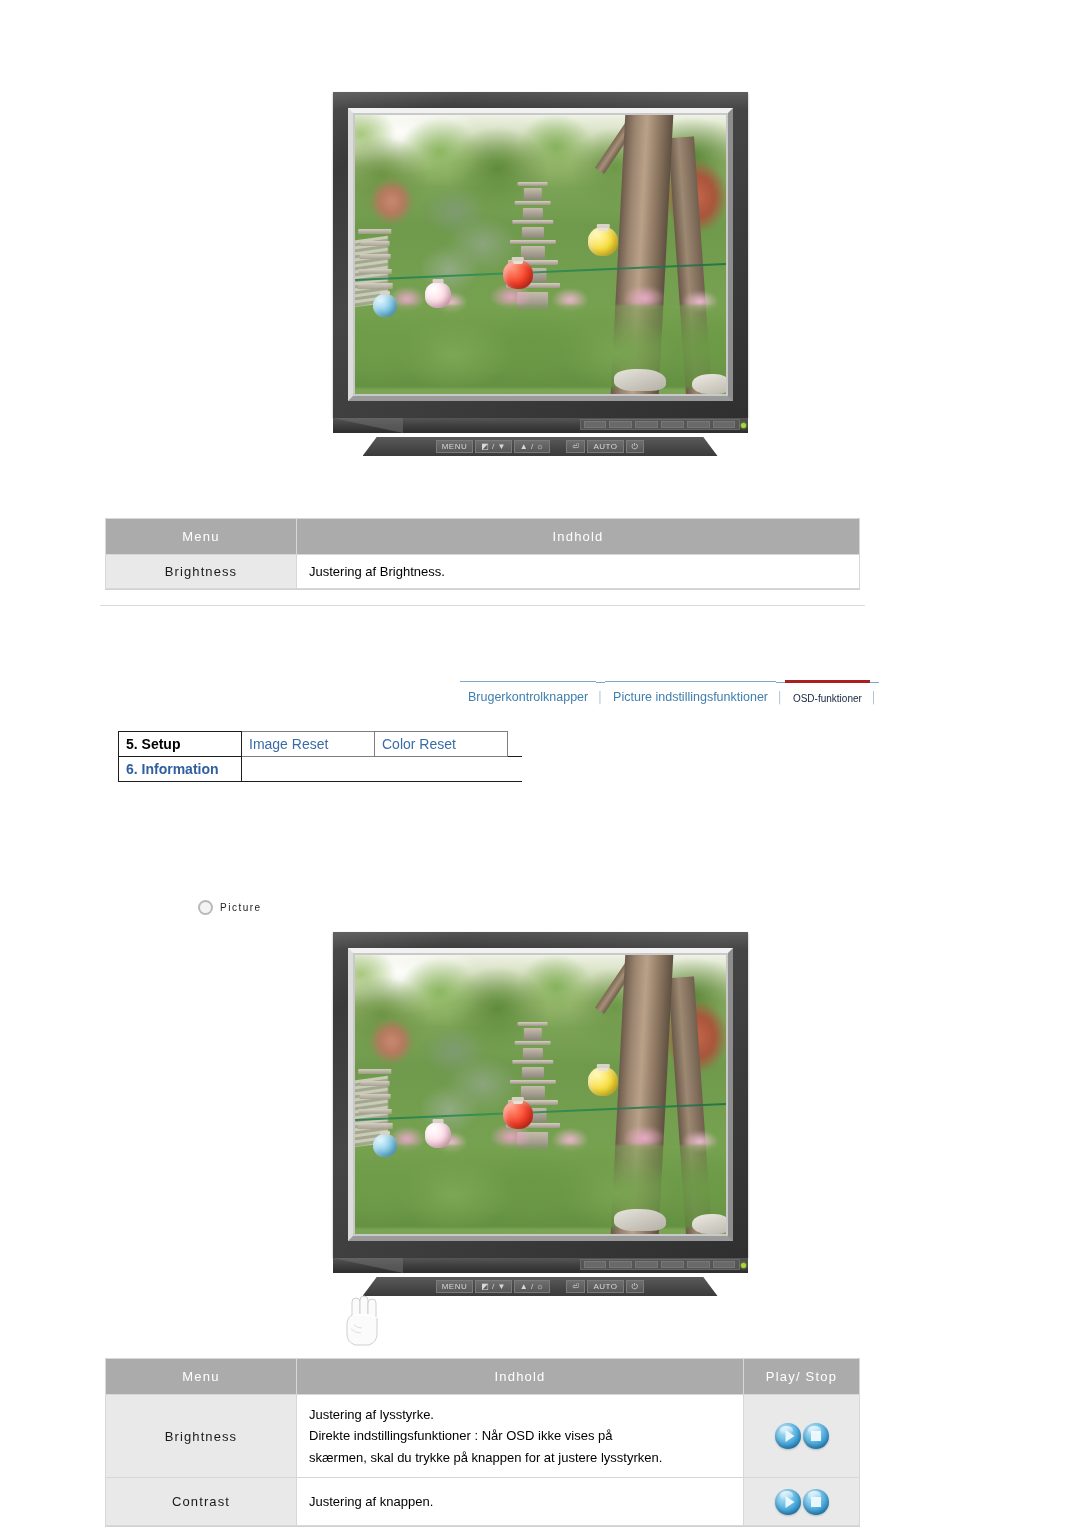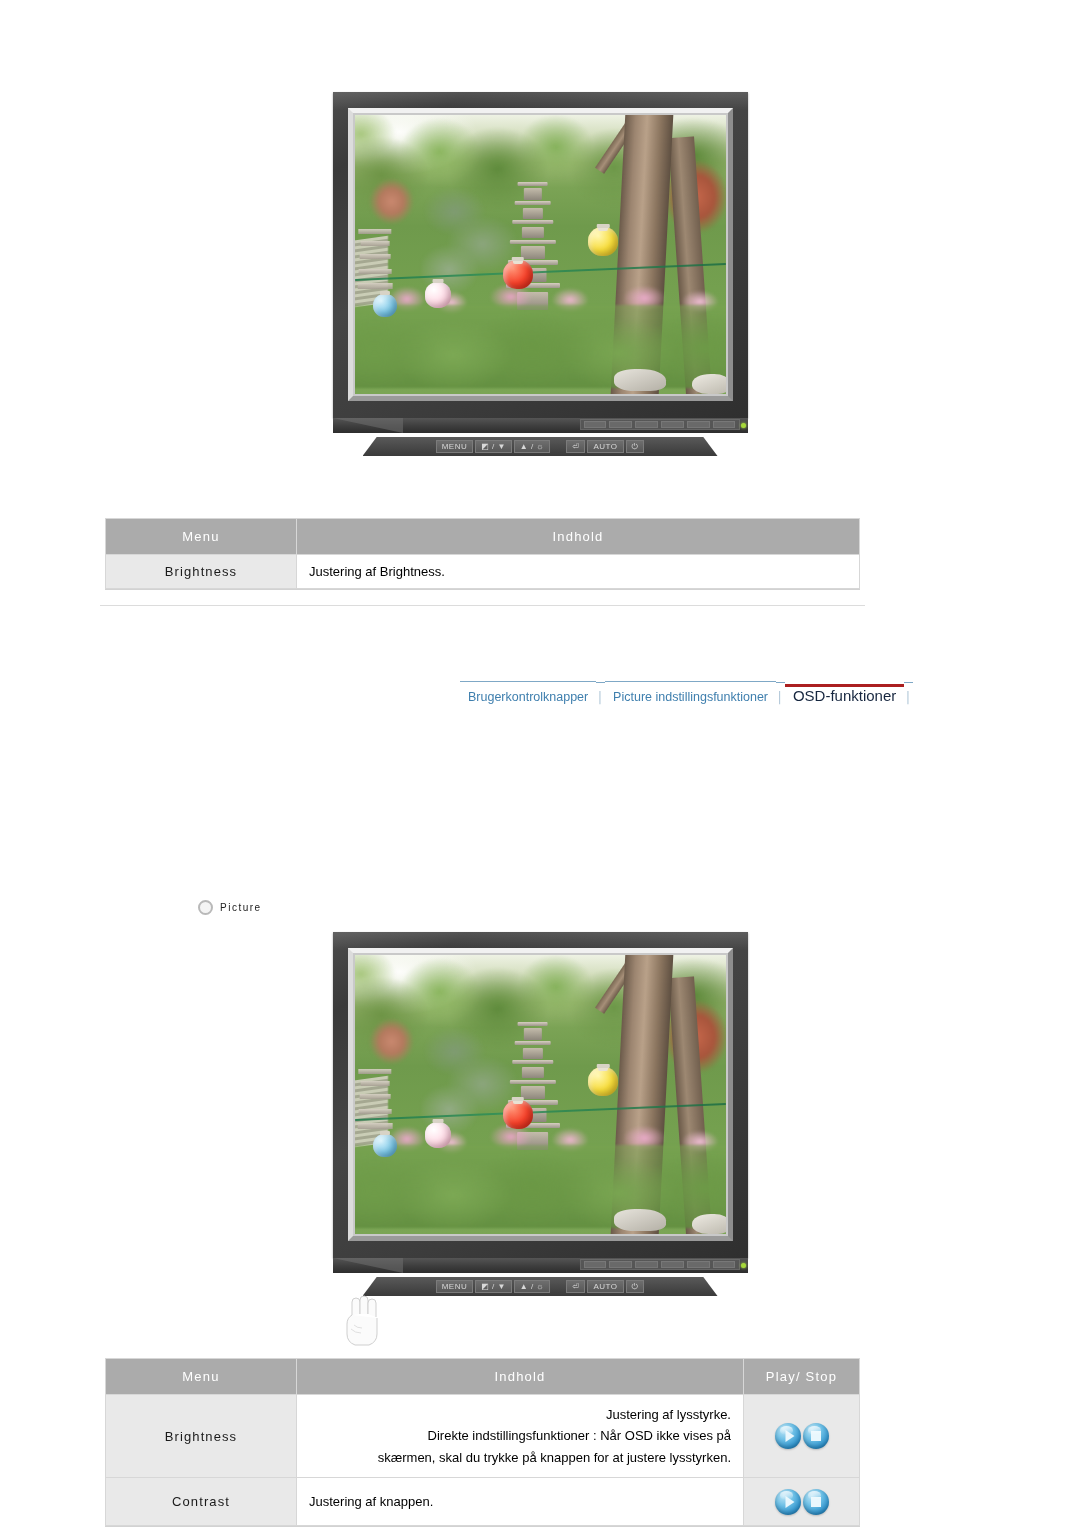--- a/index.html
+++ b/index.html
@@ -396,23 +396,23 @@
     position: relative;
     padding: 0 8px 2px 8px;
     font-size: 12.5px;
     color: #3f7fae;
     white-space: nowrap;
     border-top: 1.5px solid #7fa8c6;
     padding-top: 8px;
   }
   .navitem.active {
     color: #16263f;
-    font-size: 15px;
+    font-size: 10px;
     border-top: 3px solid #ab1f20;
-    padding-top: 0;
+    padding-top: 10px;
   }
   .navsep {
     color: #9ab7cd;
     font-size: 11px;
     padding: 0 1px 3px 1px;
     align-self: flex-end;
     border-top: 1.5px solid #7fa8c6;
     padding-top: 8px;
   }
 
@@ -592,20 +592,30 @@
   <div class="navitem">Brugerkontrolknapper</div>
   <div class="navsep">│</div>
   <div class="navitem">Picture indstillingsfunktioner</div>
   <div class="navsep">│</div>
   <div class="navitem active">OSD-funktioner</div>
   <div class="navsep">│</div>
 </div>
 
 <table class="osdtable" style="left:118px; top:731px;">
   <tbody>
+  <tr>
+    <td class="lbl">5. Setup</td>
+    <td class="sub">Image Reset</td>
+    <td class="sub">Color Reset</td>
+    <td class="blank" colspan="3"></td>
+  </tr>
+  <tr>
+    <td class="lbl info">6. Information</td>
+    <td class="blank" colspan="5"></td>
+  </tr>
 </tbody>
   </table>
 
 <div class="section-head" style="left:198px; top:900px;">
   <span class="bullet-ring"></span>
   <span>Picture</span>
 </div>
 
 <div class="monitor-wrap" style="top:932px;">
   <div class="monitor">
@@ -697,21 +707,21 @@
   <thead>
     <tr>
       <th style="width:190px;">Menu</th>
       <th>Indhold</th>
       <th style="width:115px;">Play/ Stop</th>
     </tr>
   </thead>
   <tbody>
     <tr>
       <td class="menucell">Brightness</td>
-      <td style="line-height:1.65;text-align:right;">
+      <td style="line-height:1.65;">
         <div>Justering af lysstyrke.</div>
         <div>Direkte indstillingsfunktioner : Når OSD ikke vises på</div>
         <div>skærmen, skal du trykke på knappen for at justere lysstyrken.</div>
       </td>
       <td class="playcell">
         <span class="pbtn play"></span><span class="pbtn stop"></span>
       </td>
     </tr>
     <tr>
       <td class="menucell" style="padding:16px 12px;">Contrast</td>

